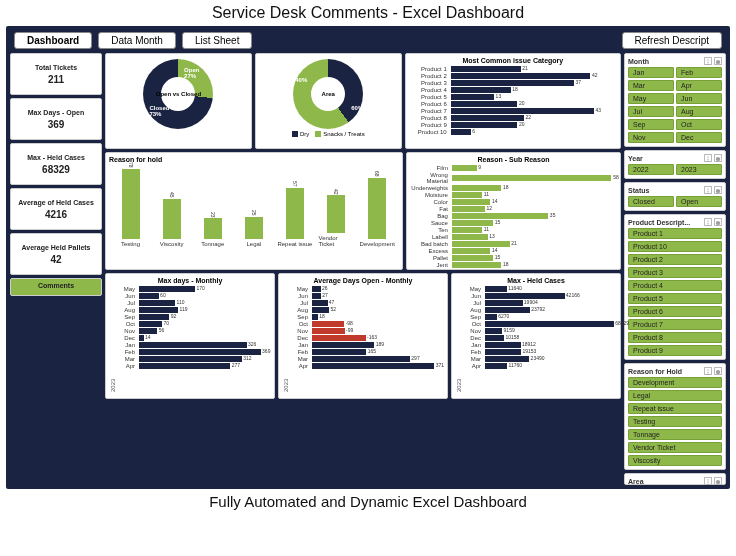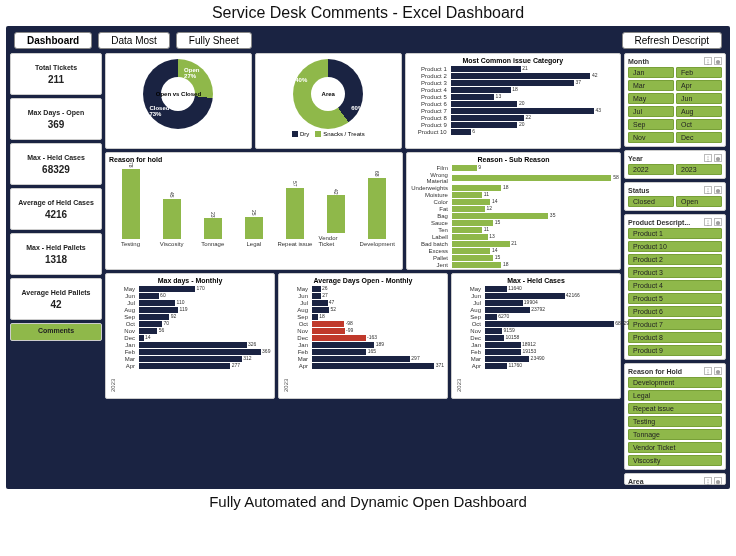--- a/index.html
+++ b/index.html
@@ -56,22 +56,22 @@
   .vbar-lbl { font-size: 6px; margin-top: 2px; color: #333; }
 </style>
 </head>
 <body>
 
 <div class="main-title">Service Desk Comments - Excel Dashboard</div>
 
 <div class="dash-wrap">
   <div class="btn-row">
     <button class="btn btn-active">Dashboard</button>
-    <button class="btn">Data Most</button>
-    <button class="btn">Fully Sheet</button>
+    <button class="btn">Data Month</button>
+    <button class="btn">List Sheet</button>
     <div class="spacer"></div>
     <button class="btn">Refresh Descript</button>
   </div>
 
   <div class="grid">
 
     <div class="left-col">
       <div class="kpi">
         <div class="kpi-title">Total Tickets</div>
         <div class="kpi-value">211</div>
@@ -80,24 +80,20 @@
         <div class="kpi-title">Max Days - Open</div>
         <div class="kpi-value">369</div>
       </div>
       <div class="kpi">
         <div class="kpi-title">Max - Held Cases</div>
         <div class="kpi-value">68329</div>
       </div>
       <div class="kpi">
         <div class="kpi-title">Average of Held Cases</div>
         <div class="kpi-value">4216</div>
-      </div>
-      <div class="kpi">
-        <div class="kpi-title">Max - Held Pallets</div>
-        <div class="kpi-value">1318</div>
       </div>
       <div class="kpi">
         <div class="kpi-title">Average Held Pallets</div>
         <div class="kpi-value">42</div>
       </div>
       <div class="kpi kpi-comment">
         <div class="kpi-title">Comments</div>
       </div>
     </div>
 
@@ -728,13 +724,13 @@
             <div class="slicer-ico">
               <div class="sic">⋮</div>
               <div class="sic">⊗</div>
             </div>
           </div>
       </div>
     </div>
   </div>
 </div>
 
-<div class="footer-title">Fully Automated and Dynamic Open Dashboard</div>
+<div class="footer-title">Fully Automated and Dynamic Excel Dashboard</div>
 
 </body></html>

